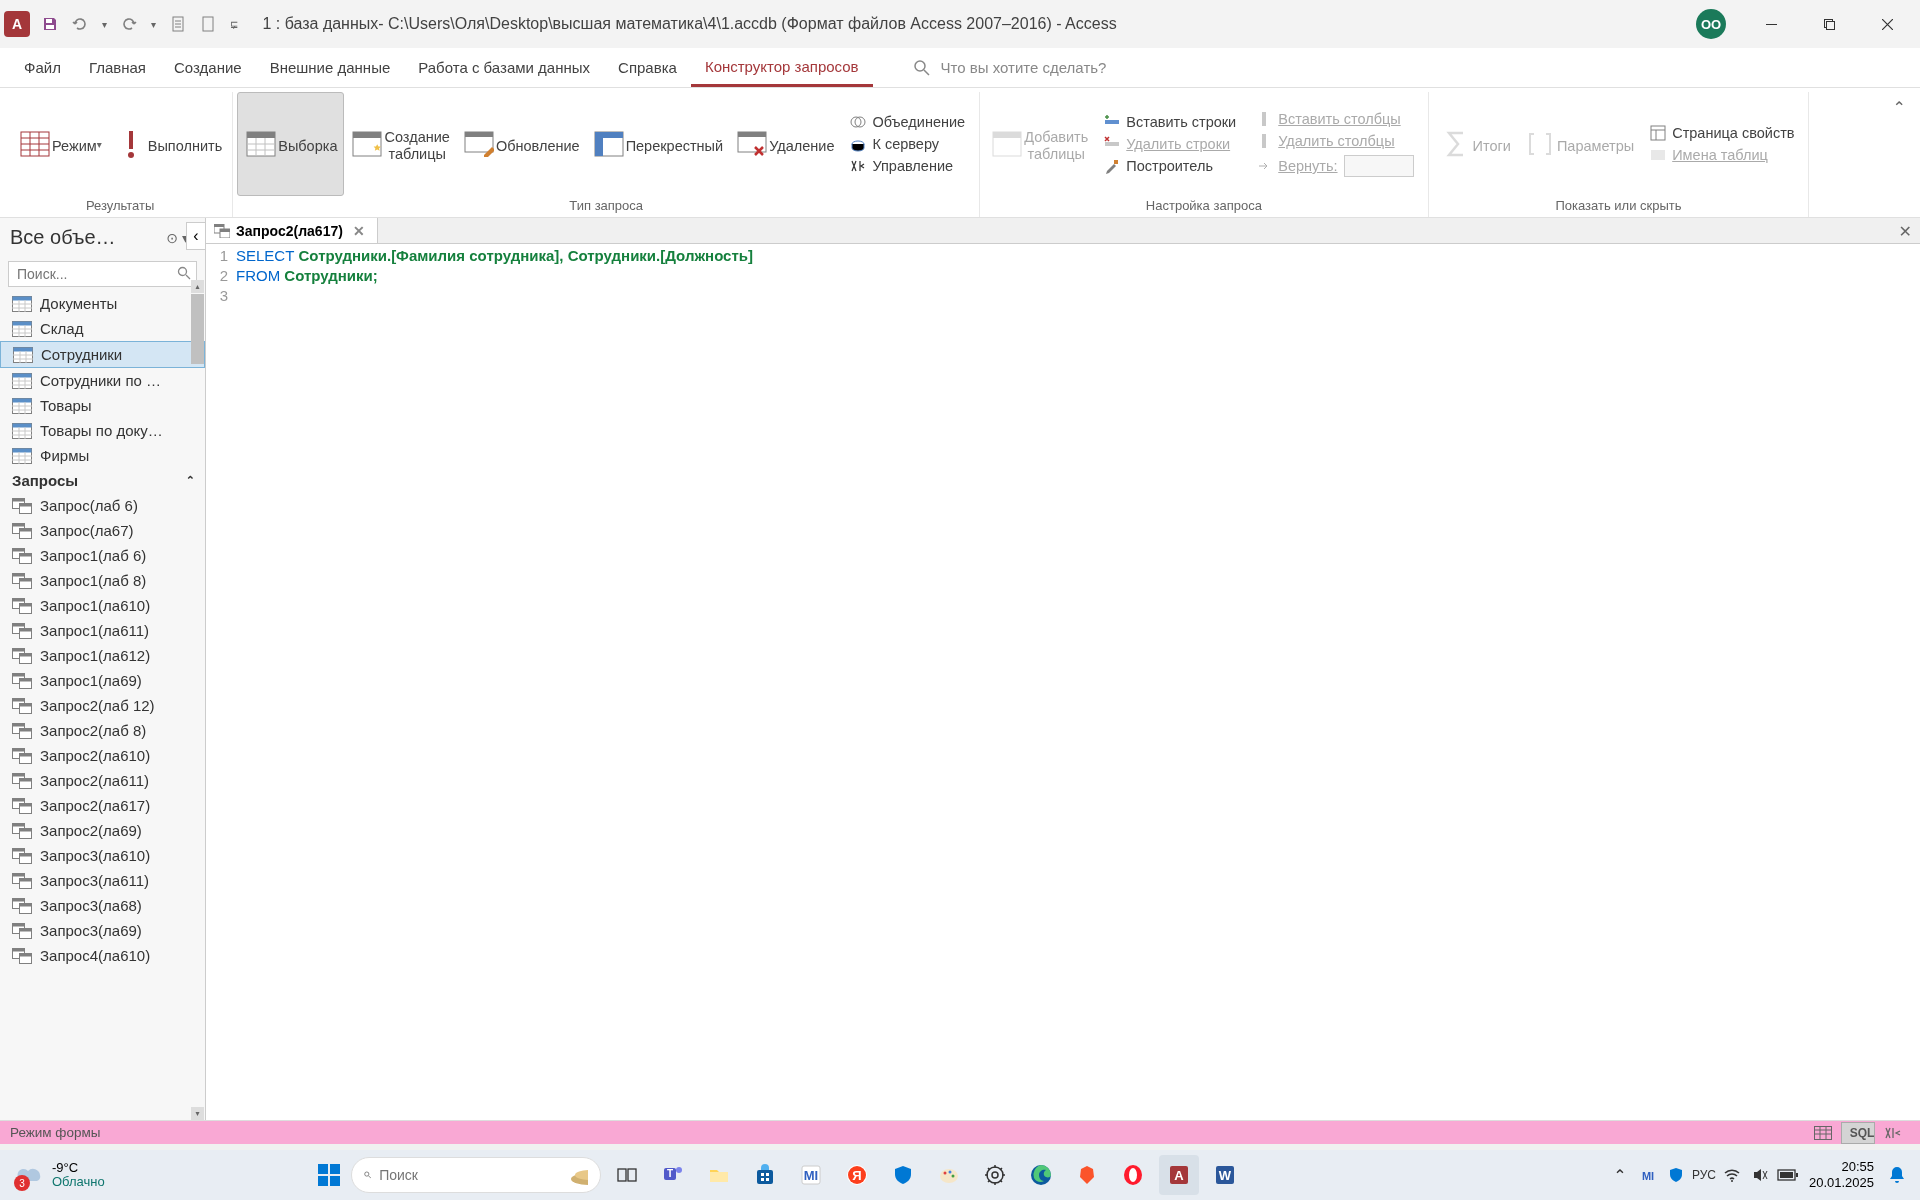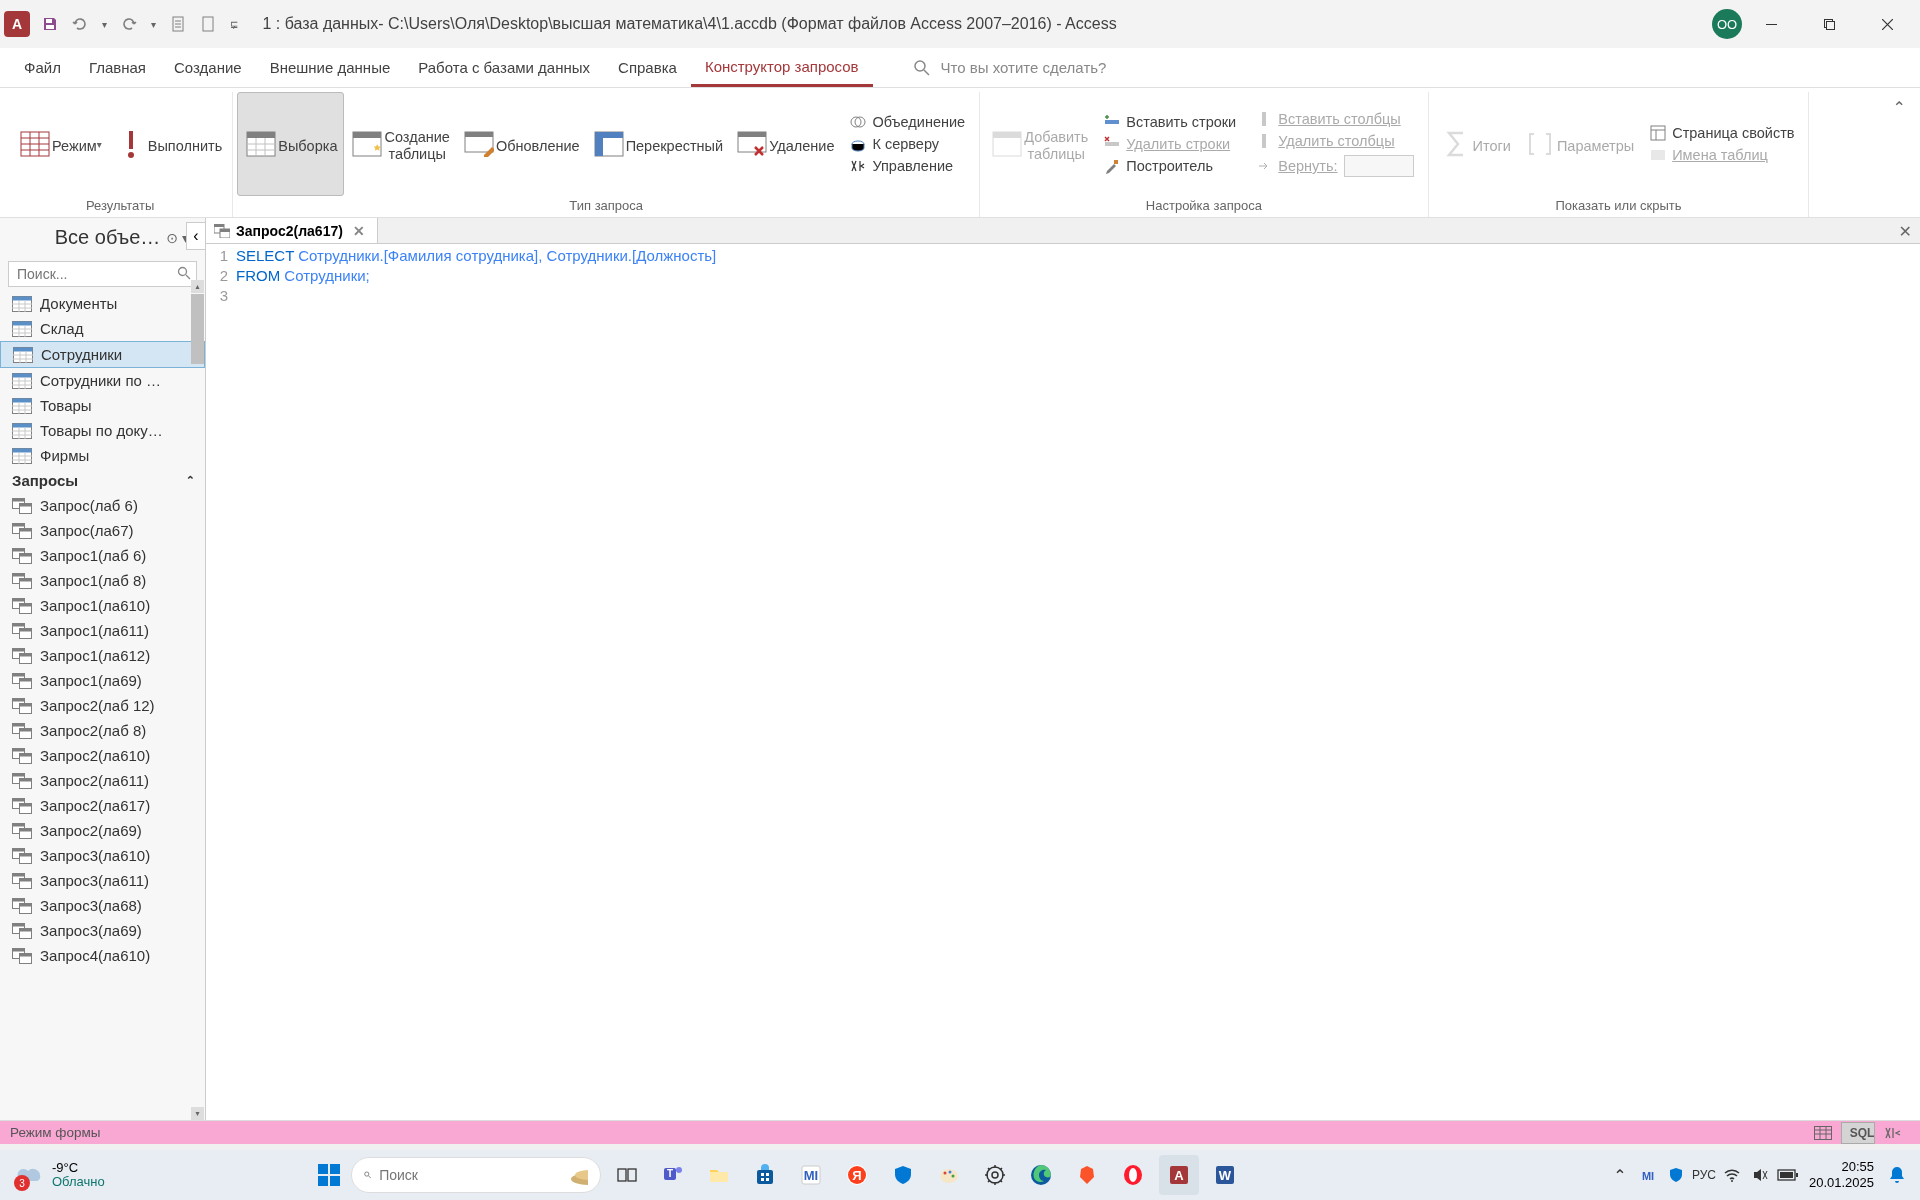--- a/index.html
+++ b/index.html
@@ -5,21 +5,21 @@
 * { margin: 0; padding: 0; box-sizing: border-box; font-family: "Segoe UI", sans-serif; }
 body { background: #f0f0f0; width: 1920px; height: 1200px; overflow: hidden; position: relative; }
 
 
 .title-bar { height: 48px; background: #f3f3f3; display: flex; align-items: center; padding: 0 4px; }
 .title-bar .app-icon { width: 26px; height: 26px; background: #a4373a; border-radius: 4px; display: flex; align-items: center; justify-content: center; color: #fff; font-weight: bold; font-size: 14px; margin-right: 6px; }
 .qat { display: flex; align-items: center; gap: 2px; }
 .qat-btn { width: 28px; height: 28px; display: flex; align-items: center; justify-content: center; color: #666; cursor: pointer; border-radius: 2px; }
 .qat-dropdown { font-size: 10px; color: #666; padding: 0 6px; }
 .title-text { margin-left: 18px; font-size: 16px; color: #424242; flex: 1; }
-.user-badge { width: 30px; height: 30px; border-radius: 50%; background: #1b7a5a; color: #fff; display: flex; align-items: center; justify-content: center; font-size: 13px; font-weight: 400; }
+.user-badge { width: 30px; height: 30px; border-radius: 50%; background: #1b7a5a; color: #fff; display: flex; align-items: center; justify-content: center; font-size: 13px; font-weight: 700; margin-right: 16px; }
 .win-controls { display: flex; }
 .win-btn { width: 58px; height: 40px; display: flex; align-items: center; justify-content: center; color: #333; cursor: pointer; }
 
 
 .ribbon-tabs { height: 40px; background: #fff; display: flex; align-items: stretch; padding: 0 10px; border-bottom: 1px solid #e0e0e0; }
 .ribbon-tab { padding: 10px 14px; font-size: 15px; color: #424242; cursor: pointer; display: flex; align-items: center; }
 .ribbon-tab.active { color: #a4373a; border-bottom: 3px solid #a4373a; font-weight: 400; }
 .search-box { margin-left: 40px; display: flex; align-items: center; color: #888; font-size: 15px; }
 .search-box svg { margin-right: 10px; }
 
@@ -37,21 +37,21 @@
 .small-btn-col { display: flex; flex-direction: column; justify-content: center; gap: 2px; padding: 0 6px; }
 .small-btn { display: flex; align-items: center; gap: 6px; padding: 2px 4px; cursor: pointer; font-size: 14.5px; color: #424242; border-radius: 2px; }
 .small-btn.disabled { color: #aaa; cursor: default; text-decoration: underline; }
 .small-input { width: 70px; height: 22px; border: 1px solid #ccc; background: #f7f7f7; }
 
 
 .content { display: flex; height: calc(100% - 218px - 30px - 50px); }
 
 
 .nav-panel { width: 206px; background: #f7f7f7; border-right: 1px solid #ccc; display: flex; flex-direction: column; position: relative; }
-.nav-header { padding: 8px 10px; display: flex; align-items: center; justify-content: flex-end; }
+.nav-header { padding: 8px 10px; display: flex; align-items: center; justify-content: space-between; }
 .nav-title { font-size: 20px; font-weight: 400; color: #333; white-space: nowrap; overflow: hidden; text-overflow: ellipsis; }
 .nav-toggle { font-size: 14px; color: #666; cursor: pointer; padding: 0 6px; }
 .nav-collapse { width: 20px; height: 28px; display: flex; align-items: center; justify-content: center; border: 1px solid #ccc; background: #fff; cursor: pointer; position: absolute; right: -1px; top: 4px; }
 .search-wrap { margin: 4px 8px; position: relative; }
 .search-input { width: 100%; padding: 4px 26px 4px 8px; border: 1px solid #ccc; font-size: 14px; }
 .search-icon { position: absolute; right: 6px; top: 5px; color: #888; }
 .nav-list { flex: 1; overflow-y: auto; padding-top: 0; }
 .nav-group-header { padding: 4px 10px 4px 12px; font-size: 15px; font-weight: 600; color: #333; display: flex; justify-content: space-between; align-items: center; cursor: pointer; }
 .nav-item { display: flex; align-items: center; padding: 4px 10px 4px 12px; font-size: 15px; color: #333; cursor: pointer; white-space: nowrap; overflow: hidden; text-overflow: ellipsis; gap: 8px; }
 .nav-item.selected { background: #d4e6f4; border: 1px solid #7bb3d8; }
@@ -66,21 +66,21 @@
 .doc-tab-close { color: #888; cursor: pointer; padding: 0 4px; }
 .doc-close-all { margin-left: auto; padding: 4px 8px; color: #666; cursor: pointer; }
 
 
 .sql-editor { flex: 1; display: flex; font-family: "Segoe UI", sans-serif; font-size: 15px; padding-top: 2px; }
 .gutter { width: 30px; text-align: right; color: #999; padding-right: 8px; }
 .gutter div { height: 20px; line-height: 20px; }
 .code { flex: 1; }
 .code-line { height: 20px; line-height: 20px; white-space: pre; }
 .kw { color: #0066cc; }
-.txt { color: #3b82f6; }
+.txt { color: #15803d; font-weight: bold; }
 
 
 .status-bar { height: 24px; background: #f9a8d4; display: flex; align-items: center; padding: 0 10px; font-size: 13.5px; color: #555; border-top: 1px solid #ddd; }
 .status-right { margin-left: auto; display: flex; gap: 1px; }
 .view-btn { width: 34px; height: 22px; display: flex; align-items: center; justify-content: center; cursor: pointer; border: 1px solid transparent; }
 .view-btn.active { background: #d4d4d4; border: 1px solid #aaa; }
 
 
 .taskbar { position: absolute; bottom: 0; left: 0; right: 0; height: 50px; background: #e8edf3; display: flex; align-items: center; padding: 0 8px; }
 .weather { display: flex; align-items: center; gap: 8px; padding: 0 8px; }

